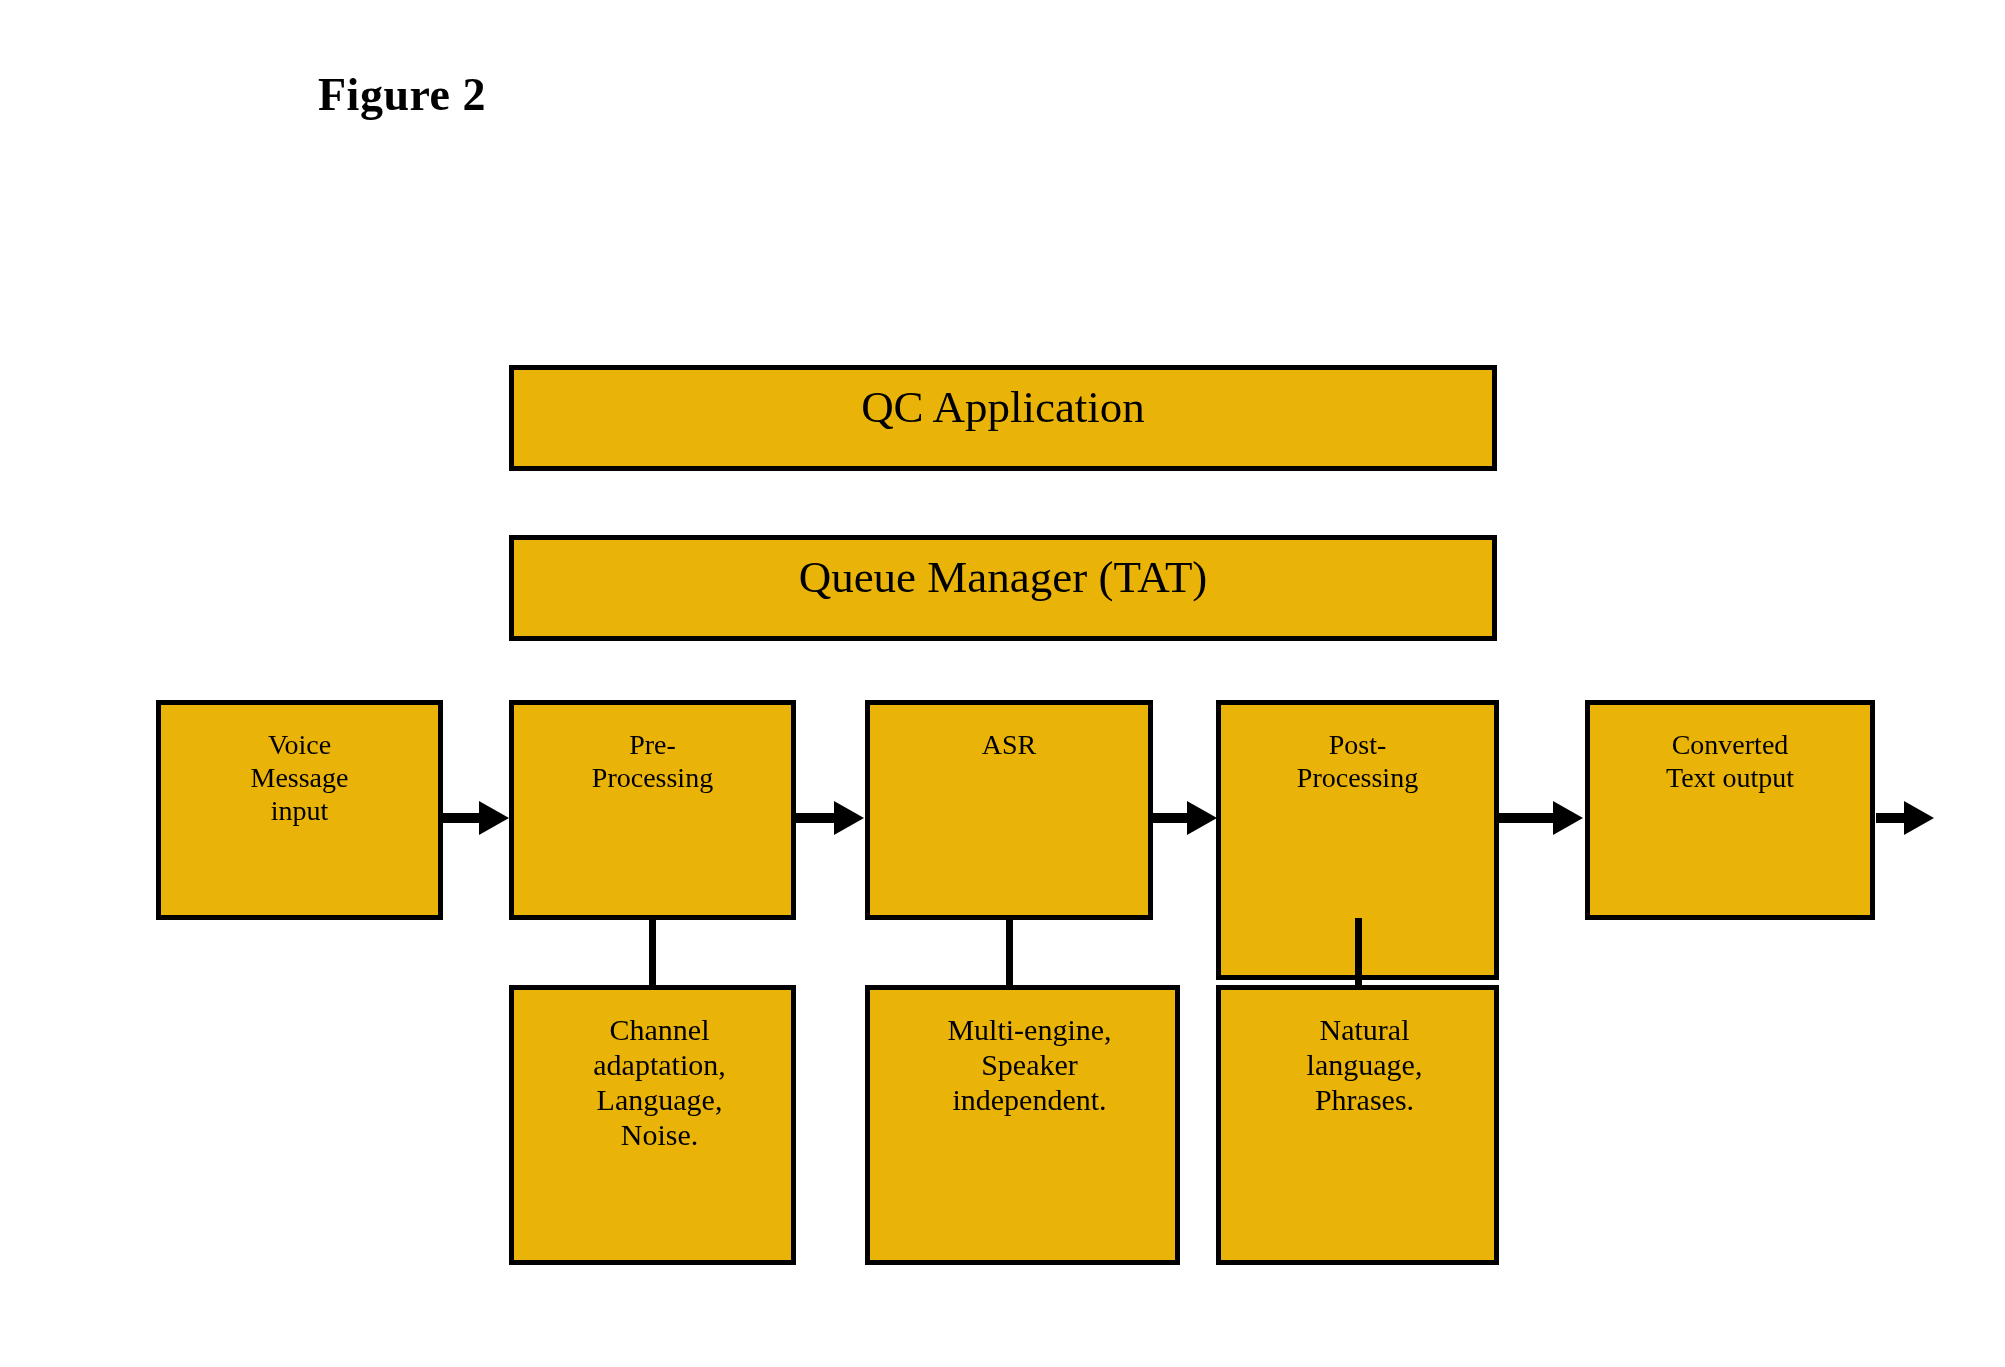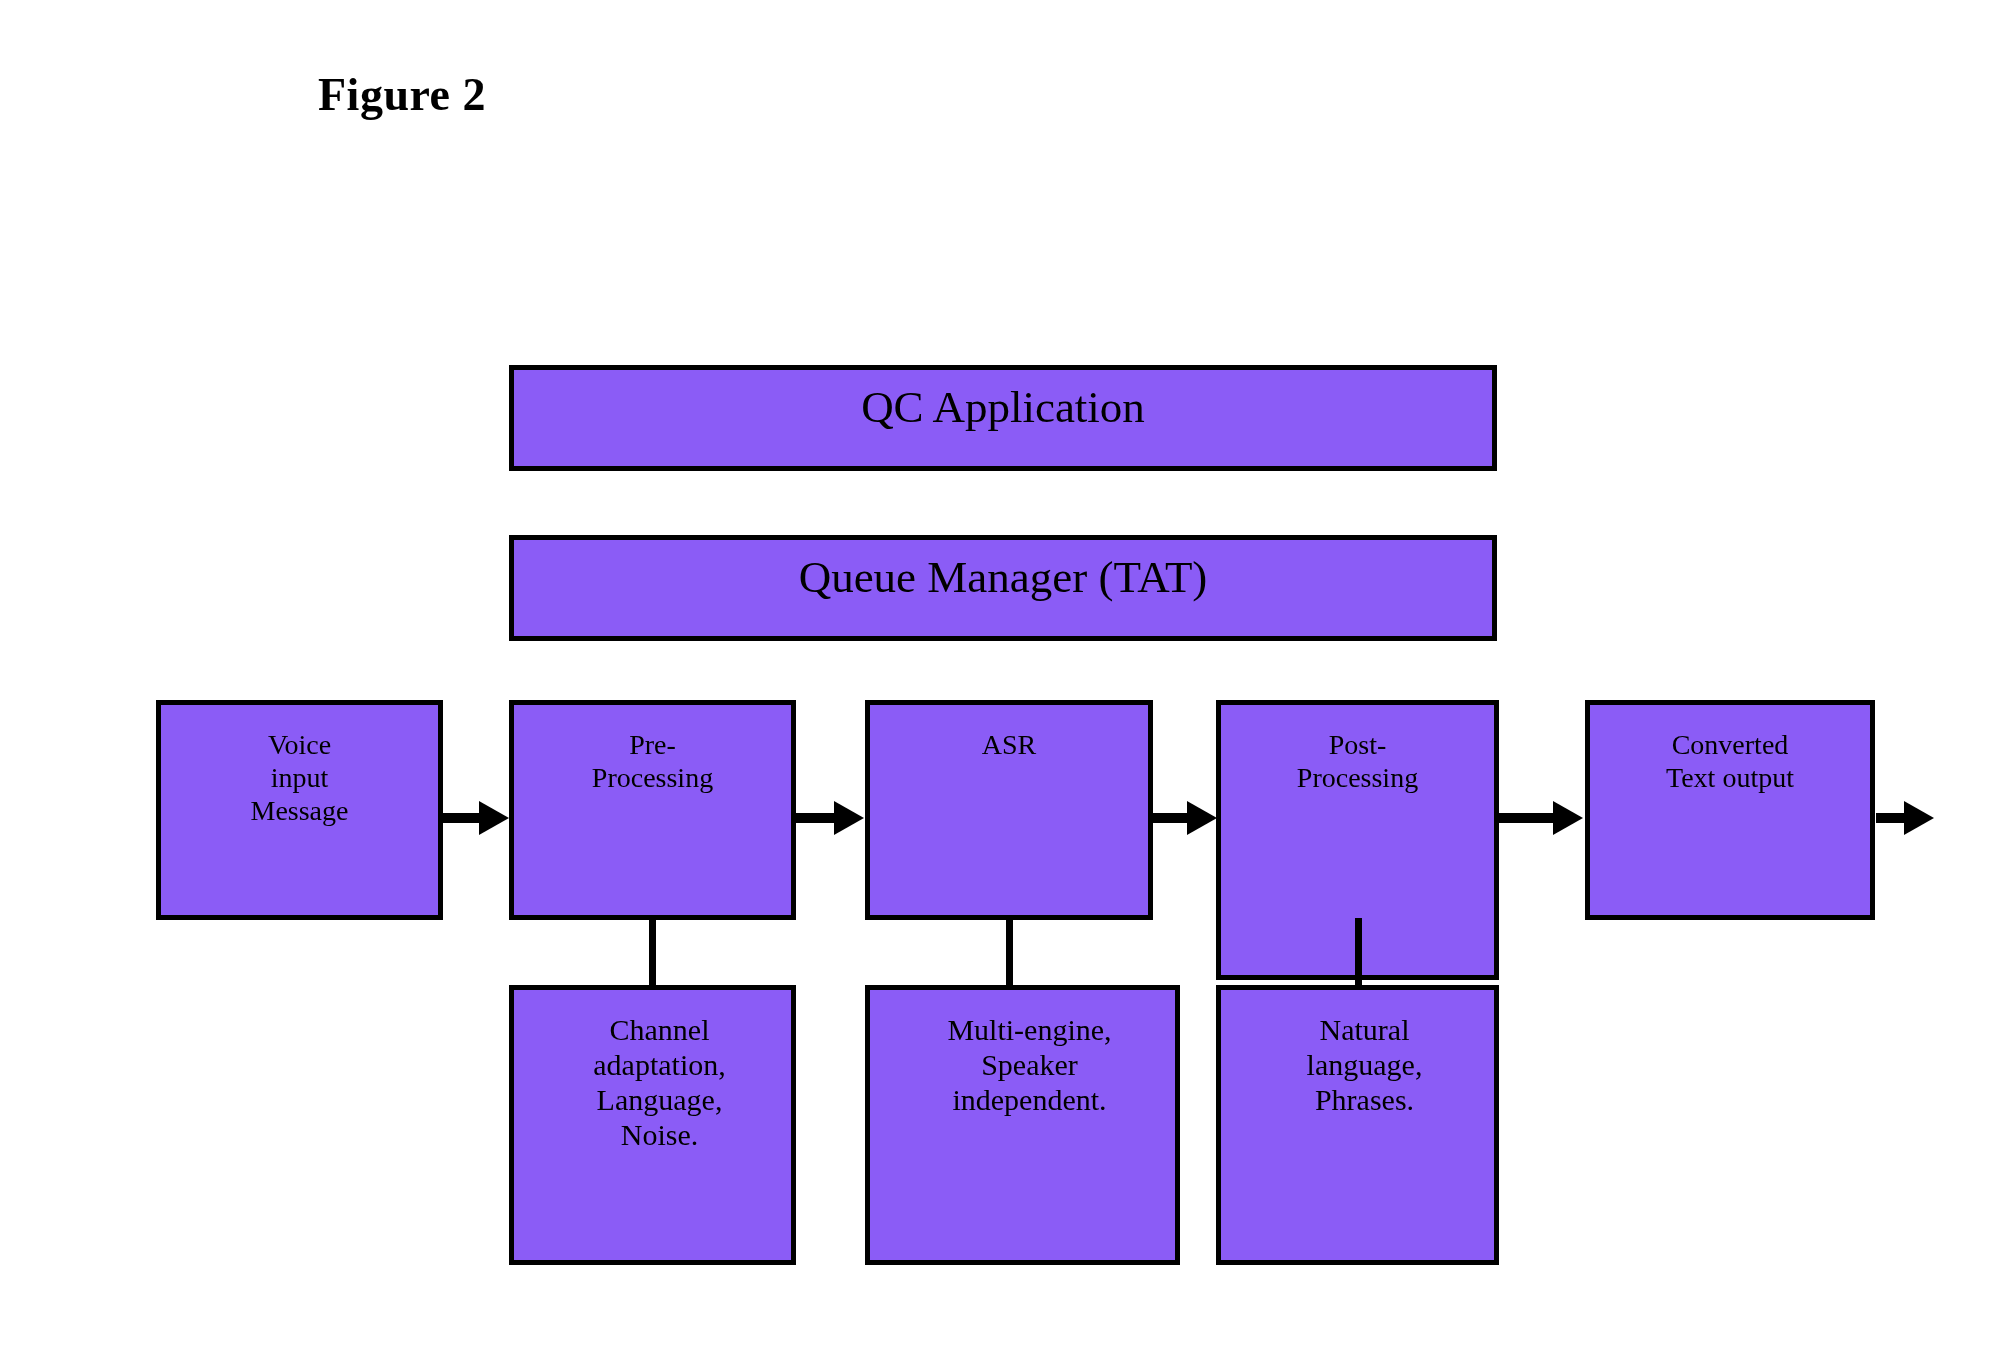--- a/index.html
+++ b/index.html
@@ -29,21 +29,21 @@
     font-weight: bold;
     letter-spacing: 0.5px;
     white-space: nowrap;
   }
 
   
   .box {
     position: absolute;
     box-sizing: border-box;
     border: 5px solid #000000;
-    background: #8b5cf6;
+    background: #eab308;
   }
 
   
   .banner-label {
     position: absolute;
     left: 0;
     right: 0;
     top: 14px;
     text-align: center;
     font-size: 45px;
@@ -114,22 +114,22 @@
     <div class="banner-label">QC Application</div>
   </div>
 
   <div class="box" style="left:489px; top:535px; width:988px; height:106px;">
     <div class="banner-label">Queue Manager (TAT)</div>
   </div>
 
   <div class="box" style="left:136px; top:700px; width:287px; height:220px;">
     <div class="stage-label">
       <span class="ln">Voice</span>
+      <span class="ln">Message</span>
       <span class="ln">input</span>
-      <span class="ln">Message</span>
     </div>
   </div>
 
   <div class="arrow" style="left:423px; top:818px; width:66px;">
     <div class="shaft" style="width:40px;"></div>
     <div class="head" style="left:36px;"></div>
   </div>
 
   <div class="box" style="left:489px; top:700px; width:287px; height:220px;">
     <div class="stage-label">

